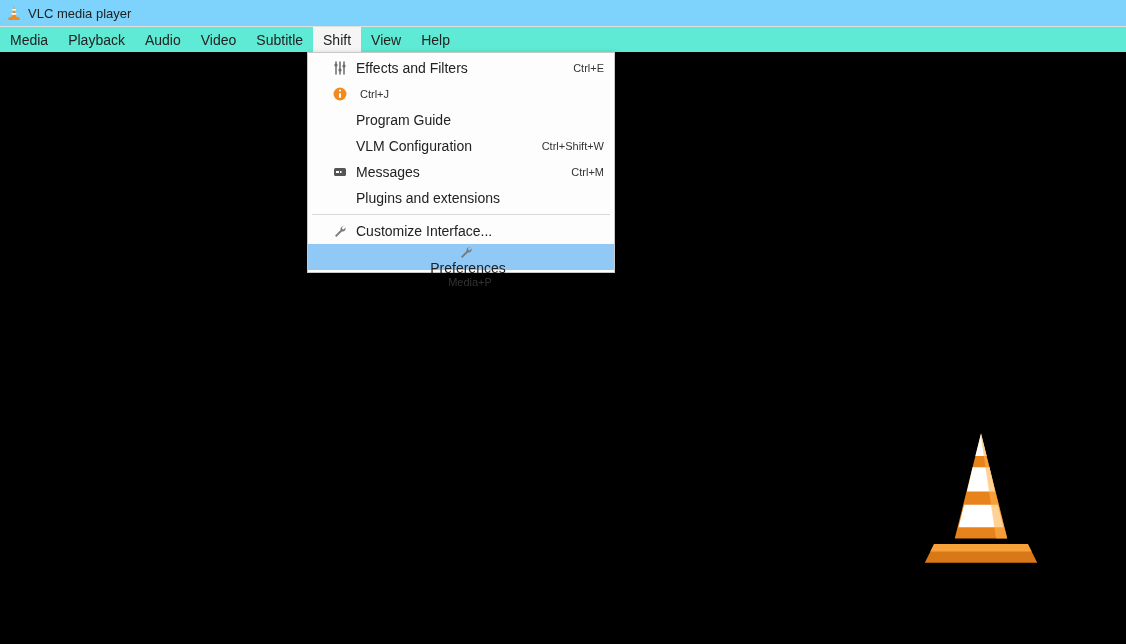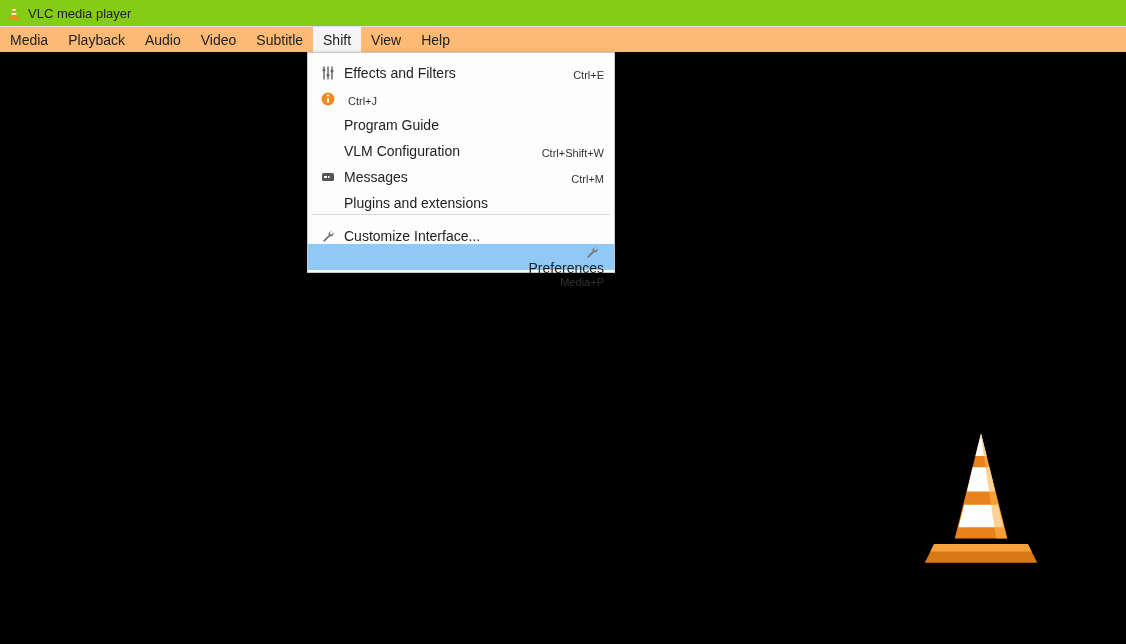--- a/index.html
+++ b/index.html
@@ -1,31 +1,31 @@
 <!DOCTYPE html>
 <html><head>
 <meta charset="utf-8">
 <style>
   * { box-sizing: border-box; margin: 0; padding: 0; font-family: "Segoe UI", Tahoma, sans-serif; }
   html, body { width: 1126px; height: 644px; overflow: hidden; background: #000; }
 
   .titlebar {
     height: 27px;
-    background: #84cc16;
+    background: #7dd3fc;
     display: flex;
     align-items: center;
     padding: 0 6px;
     font-size: 13px;
     color: #222;
     border-bottom: 1px solid #e0e0e0;
   }
   .titlebar .app-icon { width: 16px; height: 16px; margin-right: 6px; display:flex; align-items:center; justify-content:center; }
   .menubar {
     height: 25px;
-    background: #fdba74;
+    background: #5eead4;
     display: flex;
     align-items: stretch;
     font-size: 14px;
     color: #222;
   }
   .menubar .menu-item {
     padding: 0 10px;
     display: flex;
     align-items: center;
     cursor: default;
@@ -49,23 +49,23 @@
     background: #fdfdfd;
     border: 1px solid #c8c8c8;
     box-shadow: 2px 2px 6px rgba(0,0,0,0.25);
     font-size: 14px;
     color: #222;
     padding: 2px 0;
     z-index: 10;
   }
   .dropdown .menu-row {
     display: flex;
-    align-items: flex-end;
+    align-items: center;
     height: 26px;
-    padding: 0 10px 0 8px;
+    padding: 0 10px 0 20px;
   }
   .dropdown .menu-row.highlight {
     background: #90c8f6;
     flex-direction: column;
   }
   .dropdown .menu-icon {
     width: 24px;
     display: flex;
     align-items: center;
     justify-content: center;

